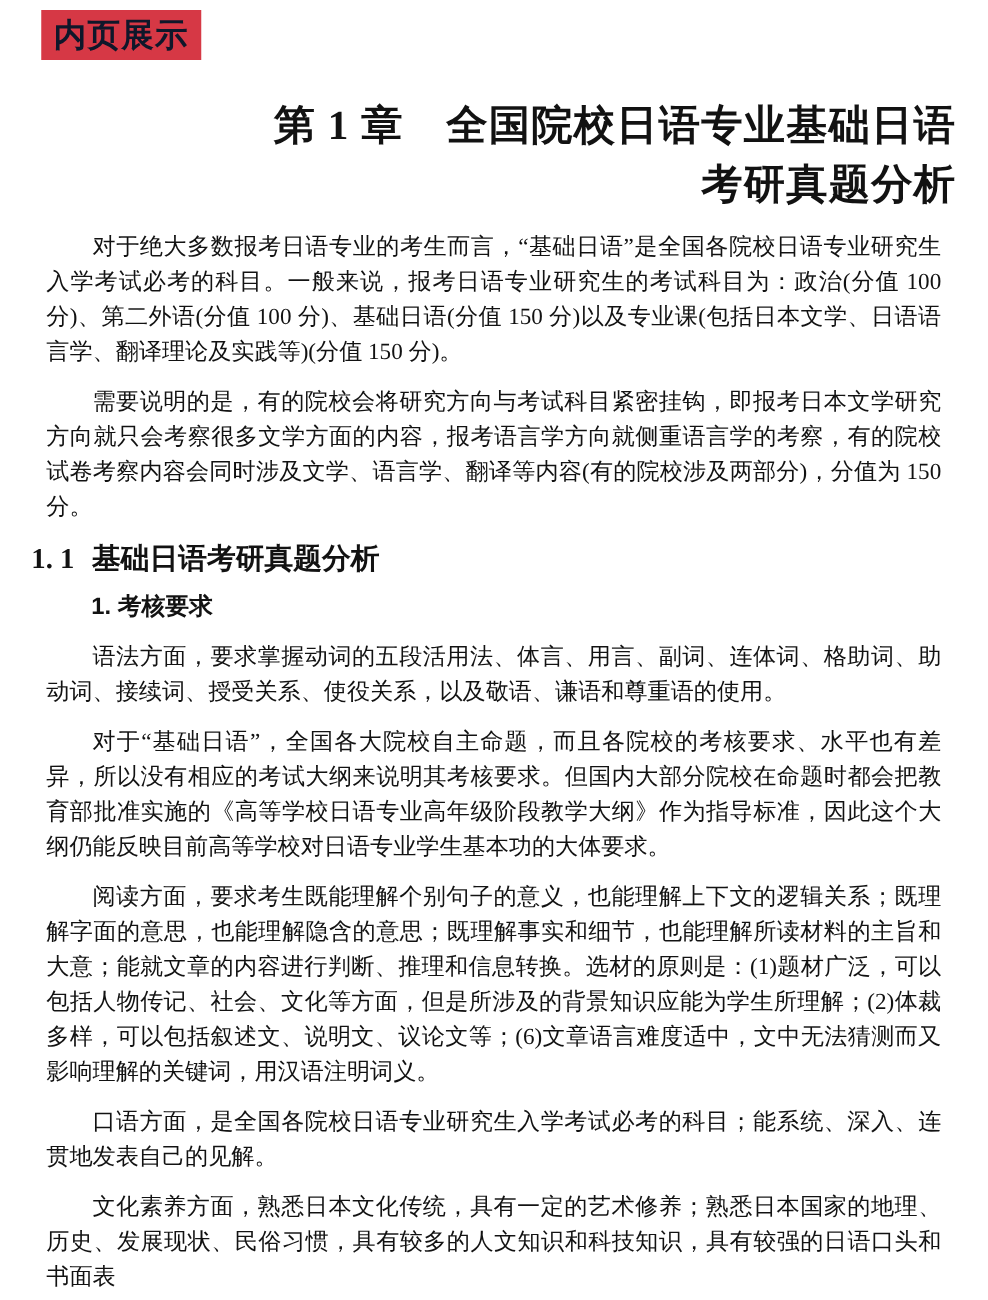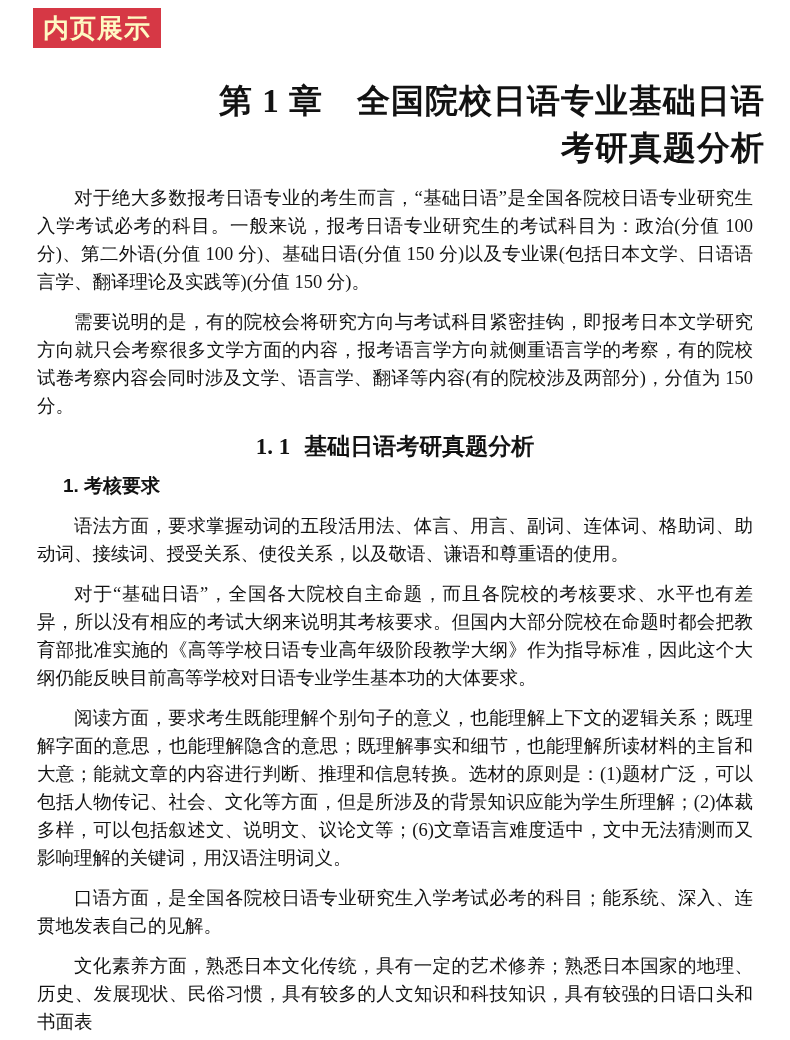--- a/index.html
+++ b/index.html
@@ -14,21 +14,21 @@
     background: #ffffff;
     overflow: hidden;
     font-family: "Liberation Serif", "DejaVu Serif", serif;
     color: #121212;
   }
   .badge {
     position: absolute;
     left: 33px;
     top: 8px;
     background: #D63845;
-    color: #fef9c3;
+    color: #0f172a;
     font-family: "Liberation Sans", "DejaVu Sans", sans-serif;
     font-size: 26px;
     font-weight: bold;
     line-height: 30px;
     padding: 5px 10px;
     letter-spacing: 1px;
   }
   .content {
     padding: 0 25px;
   }
@@ -42,30 +42,30 @@
   }
   p.body {
     margin: 12px;
     font-size: 18.5px;
     line-height: 28px;
     text-align: justify;
     text-indent: 2em;
   }
   .section-heading {
     margin: 12px 0 10px 0;
-    text-align: center;
+    text-align: left;
     font-size: 23px;
     font-weight: bold;
     line-height: 30px;
   }
   .section-heading .sec-num {
     margin-right: 14px;
   }
   .subsection-heading {
-    margin: 0;
+    margin: 10px;
     font-size: 19px;
     font-weight: bold;
     line-height: 28px;
     text-indent: 2em;
     font-family: "Liberation Sans", "DejaVu Sans", sans-serif;
   }
 </style>
 </head>
 <body>
 

